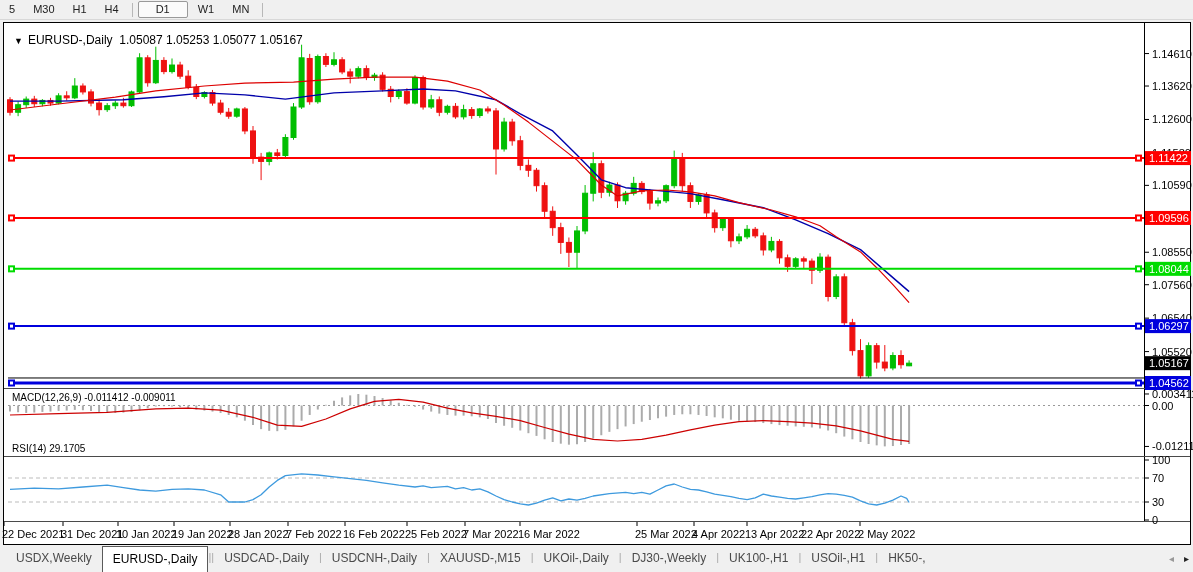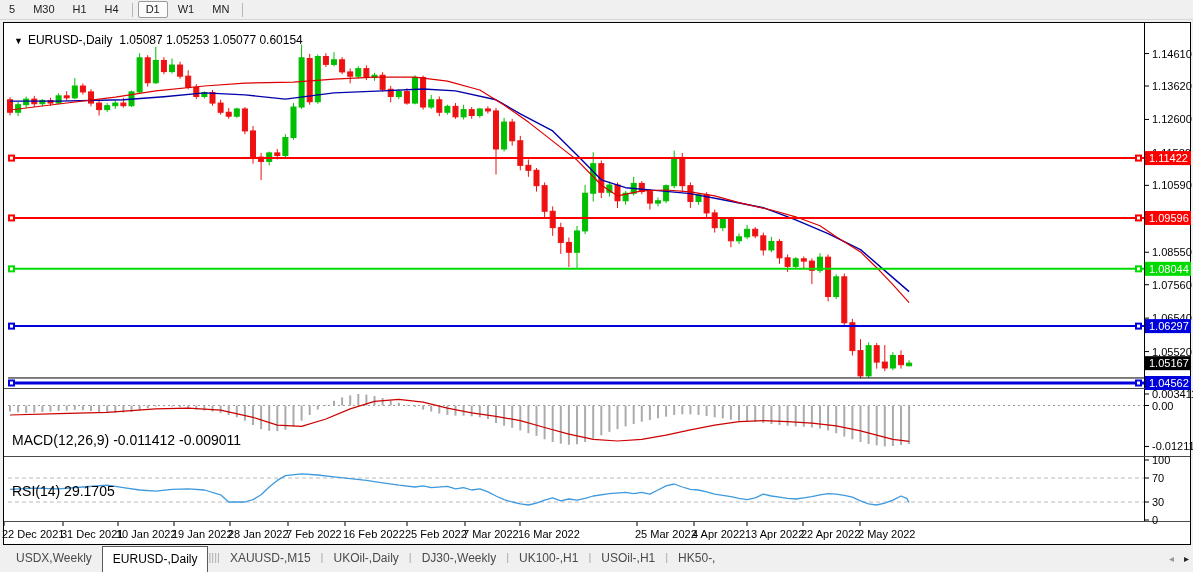--- a/index.html
+++ b/index.html
@@ -2,26 +2,26 @@
 <html><head>
 <meta charset="utf-8">
 <style>
   html,body{margin:0;padding:0;background:#f0f0f0;}
   .screen{position:relative;width:1193px;height:572px;background:#f0f0f0;overflow:hidden;
           font-family:"Liberation Sans",sans-serif;font-size:11px;color:#000;}
   
   .toolbar{position:absolute;left:0;top:0;width:100%;height:19px;background:#f0f0f0;
            border-bottom:1px solid #d8d8d8;display:flex;align-items:center;}
   .tf{padding:2px 8px;margin:0 1px;color:#222;cursor:default;line-height:13px;}
-  .tf.active{background:#fbfbfb;border:1px solid #9a9a9a;border-radius:2px;padding:1px 7px;}
+  .tf.active{background:#fbfbfb;border:1px solid #9a9a9a;border-radius:2px;padding:1px 17px;}
   .tfsep{width:1px;height:14px;background:#b8b8b8;margin:0 4px;}
   
   .chart-title{position:absolute;left:14px;top:33px;font-size:12px;color:#000;z-index:5;}
   .chart-title .dd{font-size:9px;margin-right:5px;}
-  .pane-label{position:absolute;font-size:14px;color:#000;z-index:5;margin-top:40px;}
+  .pane-label{position:absolute;font-size:10px;color:#000;z-index:5;}
   
   .tabbar{position:absolute;left:6px;top:545px;width:100%;height:27px;background:#f0f0f0;
           display:flex;align-items:stretch;overflow:hidden;justify-content:space-between;}
   .tab{padding:6px 10px 0 10px;color:#4a4a4a;font-size:12px;white-space:nowrap;cursor:default;}
   .tab.active{background:#fff;border:1px solid #5a5a5a;border-bottom:none;color:#000;
               margin-top:1px;padding-top:5px;}
   .tabsep{color:#aaa;padding-top:6px;font-size:11px;}
   .tab-scroll{margin-left:auto;display:flex;align-items:center;gap:10px;padding:0 10px;color:#222;font-size:10px;}
   .tab-scroll span{cursor:default;}
   svg{position:absolute;left:0;top:0;}
@@ -489,32 +489,34 @@
       <text x="692" y="538" font-size="11" fill="#000">4 Apr 2022</text>
       <line x1="747" y1="522" x2="747" y2="526" stroke="#000"></line>
       <text x="745" y="538" font-size="11" fill="#000">13 Apr 2022</text>
       <line x1="803" y1="522" x2="803" y2="526" stroke="#000"></line>
       <text x="801" y="538" font-size="11" fill="#000">22 Apr 2022</text>
       <line x1="860" y1="522" x2="860" y2="526" stroke="#000"></line>
       <text x="858" y="538" font-size="11" fill="#000">2 May 2022</text>
     </svg>
 
   <div class="chart-title">
-    <span class="dd">▼</span><span>EURUSD-,Daily</span>&nbsp;&nbsp;<span>1.05087 1.05253 1.05077 0.60154</span>
+    <span class="dd">▼</span><span>EURUSD-,Daily</span>&nbsp;&nbsp;<span>1.05087 1.05253 1.05077 1.05167</span>
   </div>
 
   <div class="pane-label" style="left:12px;top:392px;">MACD(12,26,9) -0.011412 -0.009011</div>
   <div class="pane-label" style="left:12px;top:443px;">RSI(14) 29.1705</div>
 
   <div class="tabbar" id="tabbar">
       <div class="tab">USDX,Weekly</div>
       <div class="tab active">EURUSD-,Daily</div>
       <div class="tabsep">|</div>
       <div class="tabsep">|</div>
-      <div class="tabsep">|</div>
+      <div class="tab">USDCAD-,Daily</div>
+      <div class="tabsep">|</div>
+      <div class="tab">USDCNH-,Daily</div>
       <div class="tabsep">|</div>
       <div class="tab">XAUUSD-,M15</div>
       <div class="tabsep">|</div>
       <div class="tab">UKOil-,Daily</div>
       <div class="tabsep">|</div>
       <div class="tab">DJ30-,Weekly</div>
       <div class="tabsep">|</div>
       <div class="tab">UK100-,H1</div>
       <div class="tabsep">|</div>
       <div class="tab">USOil-,H1</div>

